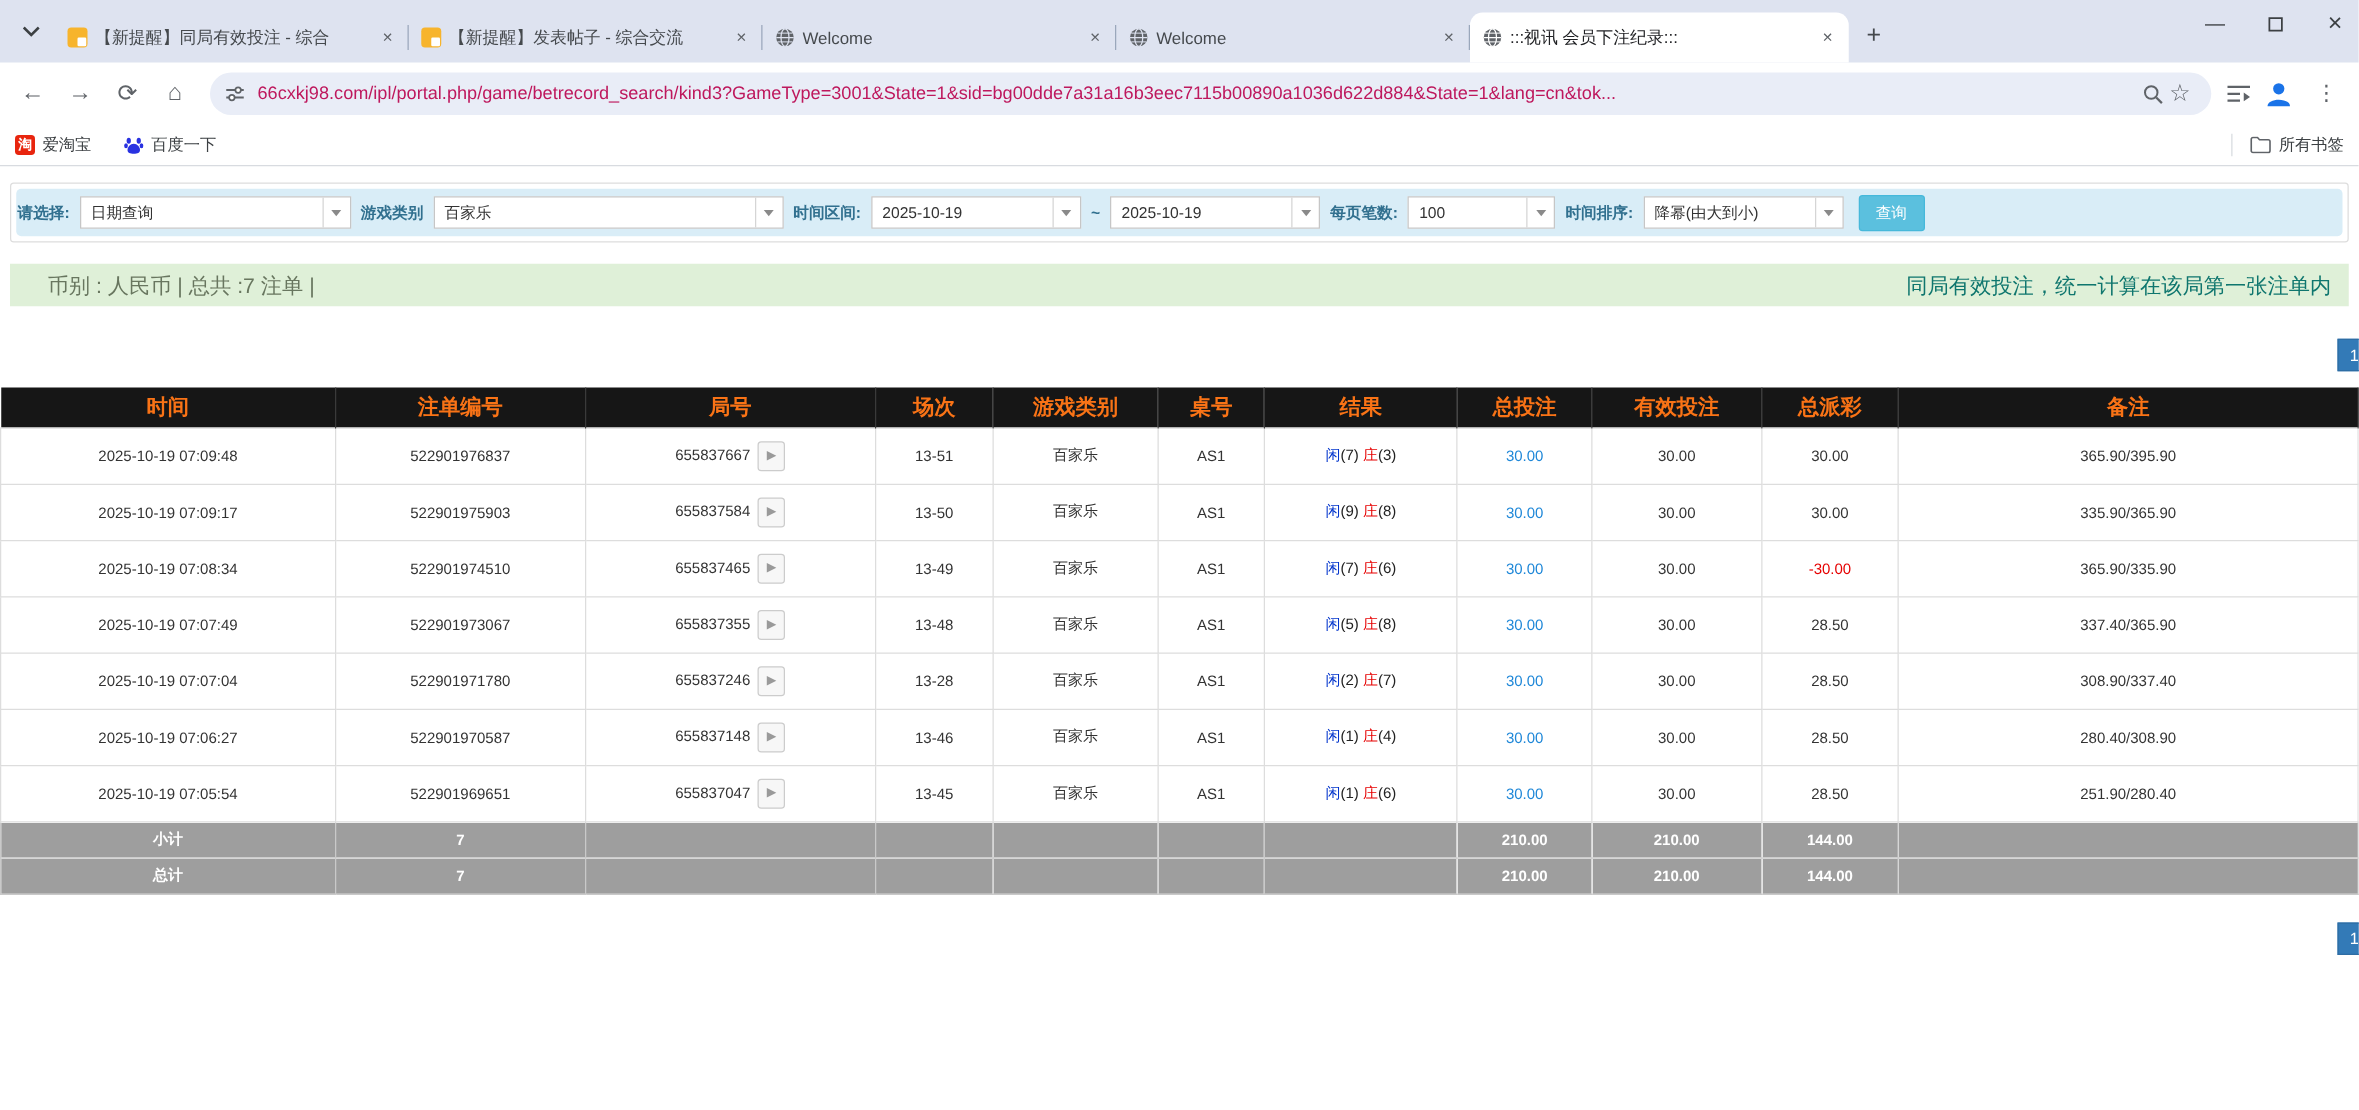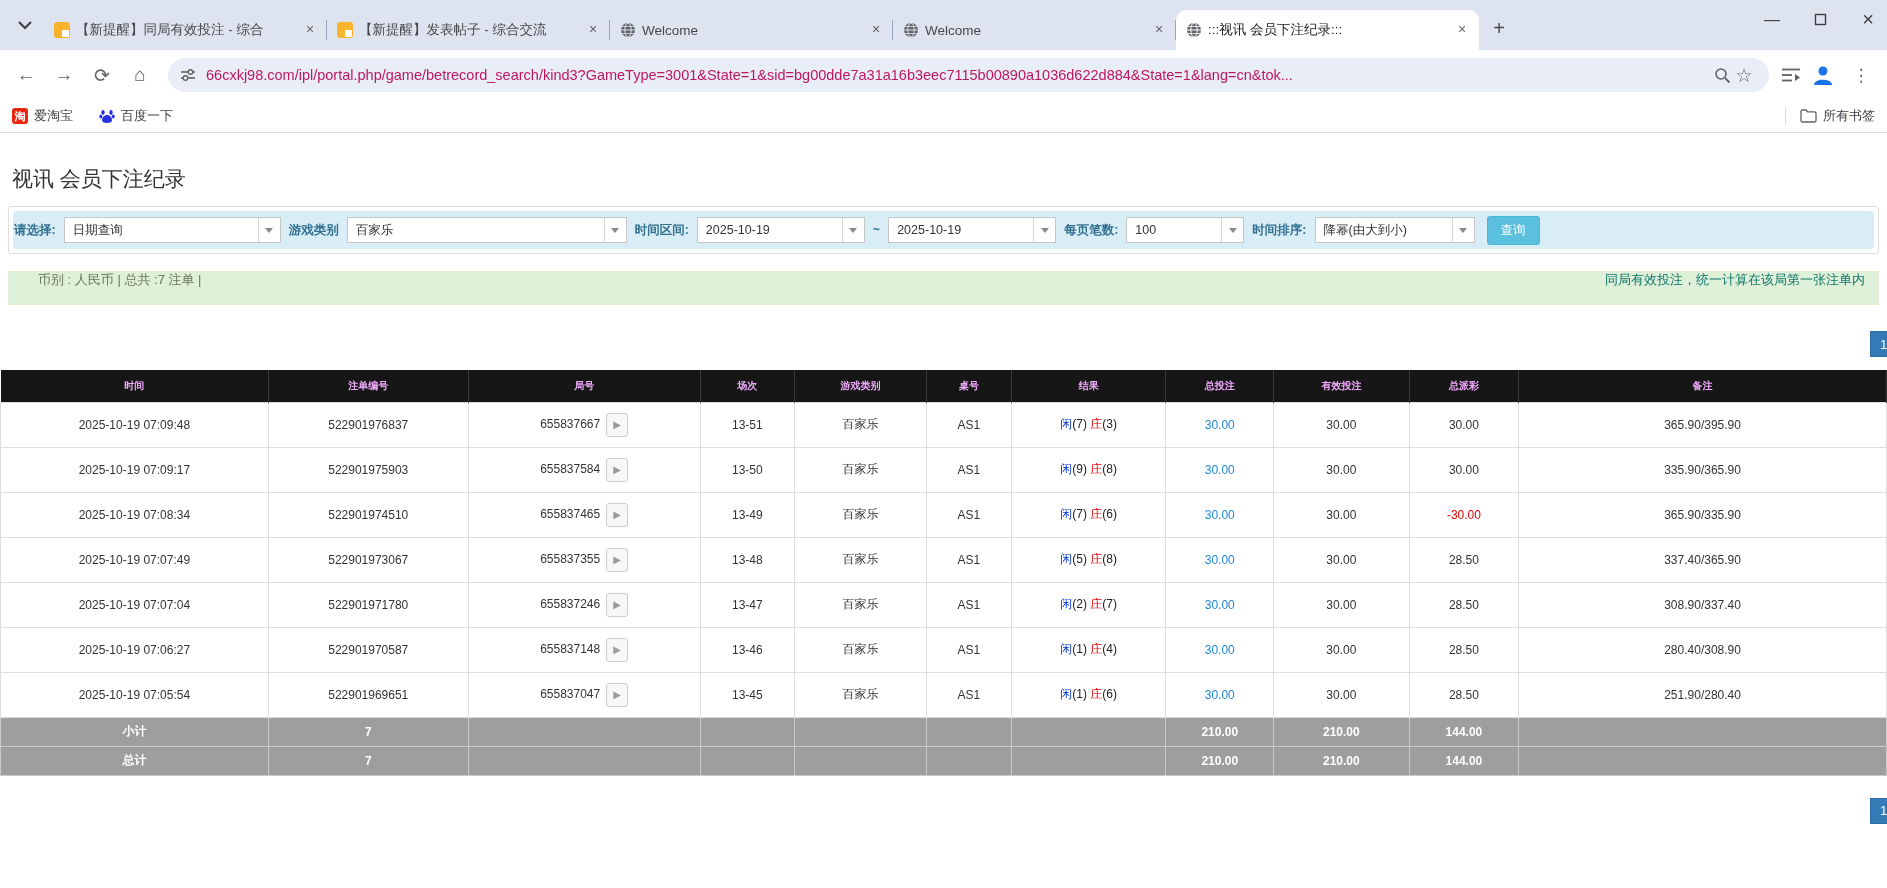--- a/index.html
+++ b/index.html
@@ -38,29 +38,29 @@
   .filter-outer { margin:13px 8px 0 8px; border:1px solid #ddd; background:#fff; padding:4px; border-radius:3px; }
   .filter-bar { background:#d9edf7; border-radius:4px; height:38px; display:flex; align-items:center; padding:0 1px; gap:8px; font-size:12.5px; }
   .flabel { color:#31708f; font-weight:bold; white-space:nowrap; }
   .combo { display:flex; height:26px; background:#fff; border:1px solid #c6c6c6; align-items:stretch; }
   .combo .val { padding:0 8px; font-size:12.5px; color:#333; display:flex; align-items:center; white-space:nowrap; }
   .combo .arrow { width:22px; border-left:1px solid #d5d5d5; display:flex; align-items:center; justify-content:center; }
   .caret { width:0; height:0; border-left:4px solid transparent; border-right:4px solid transparent; border-top:5px solid #8a8a8a; }
   .tilde { color:#31708f; font-weight:bold; }
   .search-btn { background:#5bc0de; border:1px solid #46b8da; color:#fff; font-size:12.5px; padding:5px 13px; border-radius:3px; margin-left:4px; }
 
-  .info-bar { margin:17px 8px 0 8px; background:#dff0d8; height:34px; display:flex; align-items:flex-start; padding:0 14px 0 30px; font-size:13px; color:#68765f; }
+  .info-bar { margin:17px 8px 0 8px; background:#dff0d8; height:34px; display:flex; align-items:center; padding:0 14px 0 30px; font-size:17px; color:#68765f; }
   .info-bar .warn { margin-left:auto; color:#0f766e; }
 
   .pag-row { height:26px; margin-top:26px; display:flex; justify-content:flex-end; }
   .pag-row.bottom { margin-top:22px; }
   .pag-btn { width:27px; height:26px; background:#337ab7; border:1px solid #2e6da4; color:#fff; font-size:13px; display:flex; align-items:center; justify-content:center; margin-right:-10px; }
 
   table.bets { width:100%; border-collapse:collapse; margin-top:13px; table-layout:fixed; font-size:12px; }
-  table.bets th { background:#161616; color:#f0abfc; font-weight:bold; height:32px; font-size:10px; border-right:1px solid #3a3a3a; }
+  table.bets th { background:#161616; color:#f97316; font-weight:bold; height:32px; font-size:17px; border-right:1px solid #3a3a3a; }
   table.bets td { height:45px; text-align:center; color:#333; border:1px solid #ddd; overflow:hidden; white-space:nowrap; }
   table.bets tr.frow td { background:#9e9e9e; color:#fff; font-weight:bold; height:29px; border:1px solid #c9c9c9; }
   .val-link { color:#1e87d8; }
   .neg { color:#e60000; }
   .res-p { color:#0033cc; }
   .res-b { color:#e60000; }
   .res-n { color:#222; }
   .vid-ico { display:inline-flex; align-items:center; justify-content:center; width:22px; height:24px; border:1px solid #ccc; border-radius:3px; background:#f7f7f7; margin-left:6px; vertical-align:middle; color:#9a9a9a; font-size:10px; }
   svg.ic { display:block; }
 </style>
@@ -181,21 +181,20 @@
   </div>
   <div class="bm-right">
     <svg class="ic" width="17" height="14" viewBox="0 0 17 14">
         <path d="M1 2.5 C1 1.7 1.6 1 2.4 1 L6 1 L7.6 2.8 L14.6 2.8 C15.4 2.8 16 3.4 16 4.2 L16 11.6 C16 12.4 15.4 13 14.6 13 L2.4 13 C1.6 13 1 12.4 1 11.6 Z" fill="none" stroke="#5f6368" stroke-width="1.3"></path>
       </svg>
     <span>所有书签</span>
   </div>
 </div>
 
 <div class="page">
-  <div class="page-title">视讯 会员下注纪录</div>
 
   <div class="filter-outer">
     <div class="filter-bar">
       <span class="flabel">请选择:</span>
       <div class="combo" style="width:217px;">
         <span class="val" style="flex:1;">日期查询</span>
         <span class="arrow">
             <span class="caret"></span>
           </span>
       </div>
@@ -331,21 +330,21 @@
           <td><span class="res-p">闲</span><span class="res-n">(5) </span><span class="res-b">庄</span><span class="res-n">(8)</span></td>
           <td><span class="val-link">30.00</span></td>
           <td>30.00</td>
           <td><span>28.50</span></td>
           <td>337.40/365.90</td>
         </tr>
         <tr>
           <td>2025-10-19 07:07:04</td>
           <td>522901971780</td>
           <td><span>655837246</span><span class="vid-ico">▶</span></td>
-          <td>13-47</td>
+          <td>13-28</td>
           <td>百家乐</td>
           <td>AS1</td>
           <td><span class="res-p">闲</span><span class="res-n">(2) </span><span class="res-b">庄</span><span class="res-n">(7)</span></td>
           <td><span class="val-link">30.00</span></td>
           <td>30.00</td>
           <td><span>28.50</span></td>
           <td>308.90/337.40</td>
         </tr>
         <tr>
           <td>2025-10-19 07:06:27</td>

